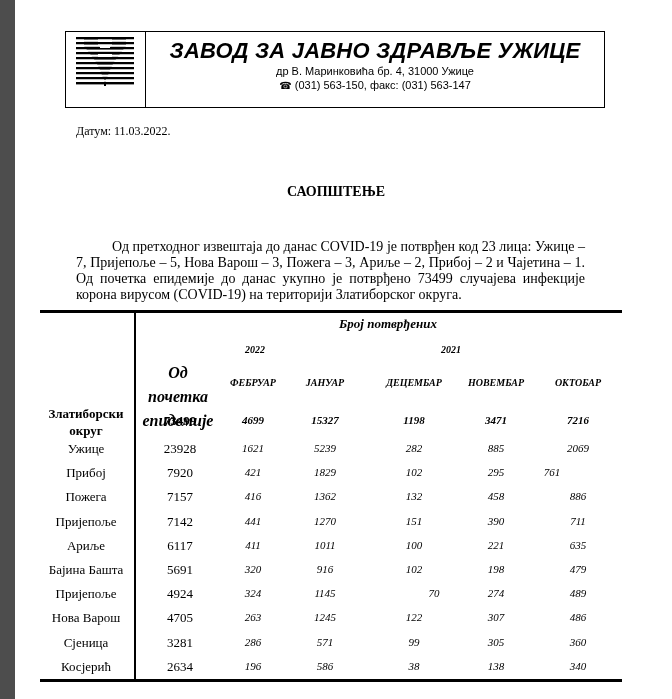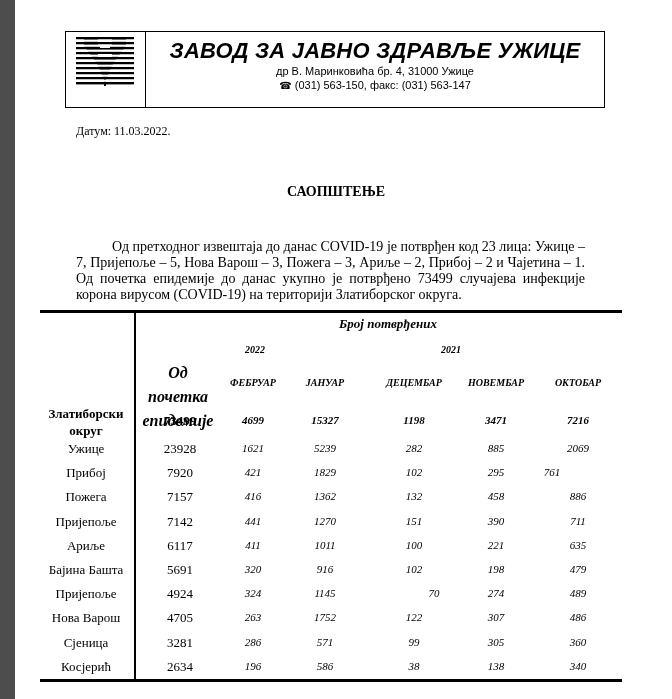--- a/index.html
+++ b/index.html
@@ -165,21 +165,21 @@
     <div class="cell row-label" style="left: 86px; top: 586px;">Пријепоље</div>
     <div class="cell num-total" style="left: 180px; top: 586px;">4924</div>
     <div class="cell num-month" style="left: 253px; top: 587px;">324</div>
     <div class="cell num-month" style="left: 325px; top: 587px;">1145</div>
     <div class="cell num-month" style="left: 434px; top: 587px;">70</div>
     <div class="cell num-month" style="left: 496px; top: 587px;">274</div>
     <div class="cell num-month" style="left: 578px; top: 587px;">489</div>
     <div class="cell row-label" style="left: 86px; top: 610px;">Нова Варош</div>
     <div class="cell num-total" style="left: 180px; top: 610px;">4705</div>
     <div class="cell num-month" style="left: 253px; top: 611px;">263</div>
-    <div class="cell num-month" style="left: 325px; top: 611px;">1752</div>
+    <div class="cell num-month" style="left: 325px; top: 611px;">1245</div>
     <div class="cell num-month" style="left: 414px; top: 611px;">122</div>
     <div class="cell num-month" style="left: 496px; top: 611px;">307</div>
     <div class="cell num-month" style="left: 578px; top: 611px;">486</div>
     <div class="cell row-label" style="left: 86px; top: 635px;">Сјеница</div>
     <div class="cell num-total" style="left: 180px; top: 635px;">3281</div>
     <div class="cell num-month" style="left: 253px; top: 636px;">286</div>
     <div class="cell num-month" style="left: 325px; top: 636px;">571</div>
     <div class="cell num-month" style="left: 414px; top: 636px;">99</div>
     <div class="cell num-month" style="left: 496px; top: 636px;">305</div>
     <div class="cell num-month" style="left: 578px; top: 636px;">360</div>

